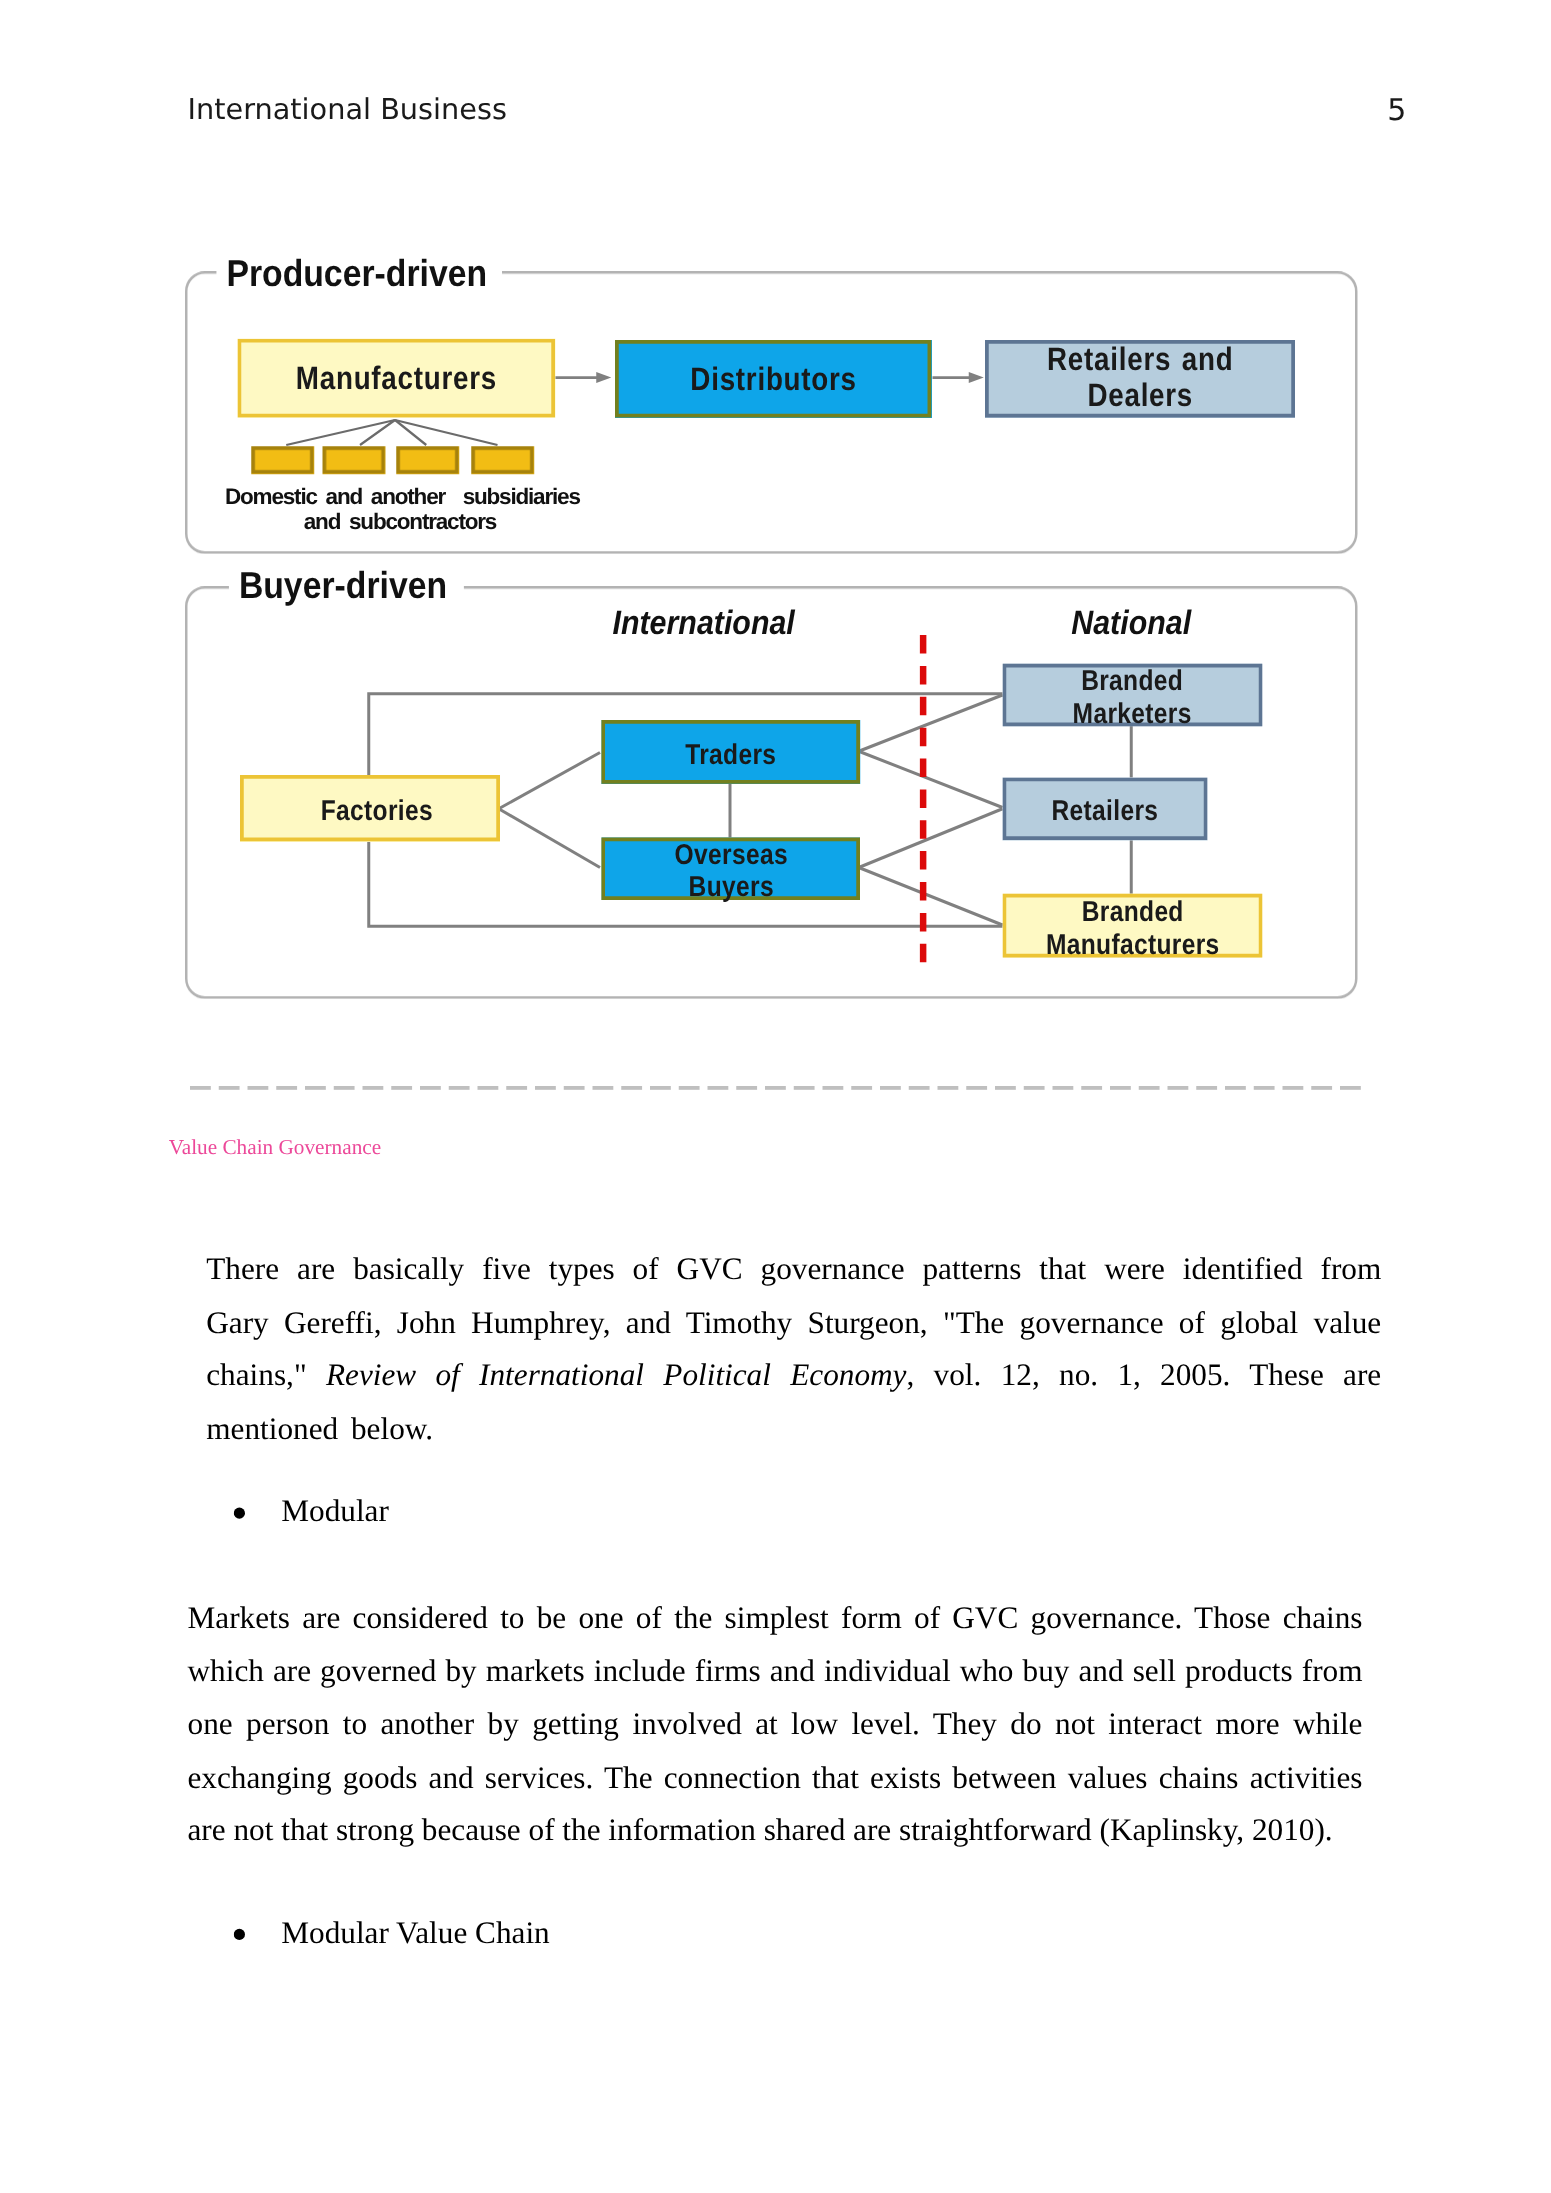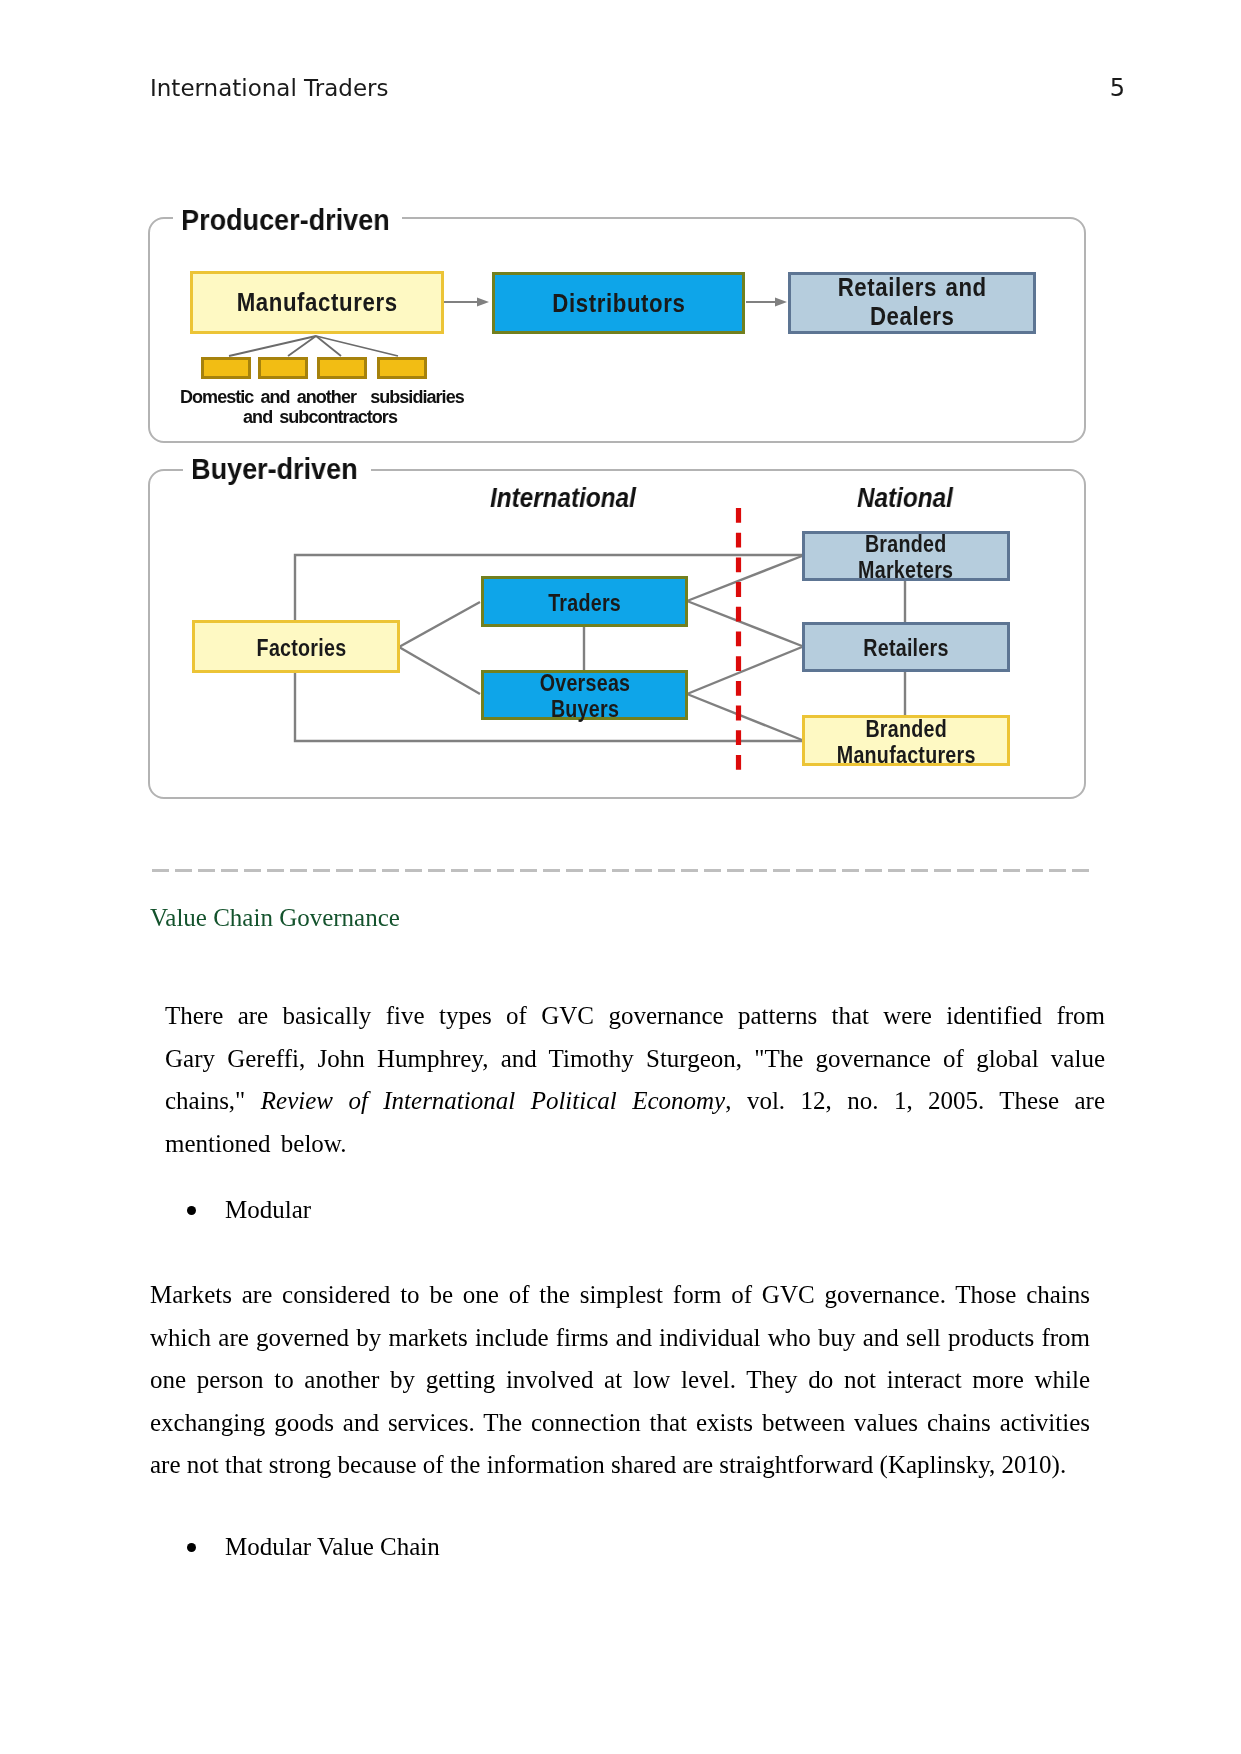--- a/index.html
+++ b/index.html
@@ -65,49 +65,49 @@
 
   
   #n-factories > .nl, #n-traders > .nl, #n-overseas-buyers > .nl,
   #n-branded-marketers > .nl, #n-retailers > .nl, #n-branded-manufacturers > .nl
                           { font-size:23px; line-height:26px; word-spacing:1px;
                             letter-spacing:0.3px; padding-top:2px; }
   #n-factories            { left:192px; top:620px; width:208px; height:53px;padding-left:10px; }
   #n-traders              { left:481px; top:576px; width:207px; height:51px; }
   #n-overseas-buyers      { left:481px; top:670px; width:207px; height:50px; }
   #n-branded-marketers    { left:802px; top:531px; width:208px; height:50px; }
-  #n-retailers            { left:802px; top:622px; width:208px; height:50px; }
+  #n-retailers            { left:802px; top:622px; width:164px; height:50px; }
   #n-branded-manufacturers{ left:802px; top:715px; width:208px; height:51px; }
 
   #divider-dashed { stroke:#dc0a0a; }
 
   
   #divider { position:absolute; left:152px; top:869px; width:938px; height:3px;
              background-image: linear-gradient(to right, #bfbfbf 0, #bfbfbf 17px, transparent 17px, transparent 23px);
              background-size:23px 3px; background-repeat:repeat-x; }
-  #section-heading { position:absolute; left:150px; top:903px;
-        font-family:"Liberation Serif", serif; font-size:25px; color:#14532d; line-height:30px; }
+  #section-heading { position:absolute; left:135px; top:903px;
+        font-family:"Liberation Serif", serif; font-size:17px; color:#ec4899; line-height:30px; }
   .para { position:absolute; left:150px; width:940px; font-family:"Liberation Serif", serif;
           font-size:25px; color:#000; line-height:42.5px; text-align:justify;
           text-align-last:left; }
   .bullet-row { position:absolute; left:150px; width:940px; font-family:"Liberation Serif", serif;
                 font-size:25px; color:#000; line-height:42.5px; }
   .bullet-dot { position:absolute; left:37px; top:17px; width:9px; height:9px;
                 border-radius:50%; background:#000; font-size:0; line-height:0; }
   .bullet-label { position:absolute; left:75px; }
   #para-intro   { top:980px; margin:15px; word-spacing:4px; }
   #bullet-markets { top:1189px; }
   #para-markets { top:1274px; margin:0; }
   #bullet-modular { top:1526px; }
 </style>
 </head>
 <body>
 
 <div id="page-header">
-  <div id="header-title">International Traders</div>
+  <div id="header-title">International Business</div>
   <div id="page-number">5</div>
 </div>
 
 <div id="figure">
 
   <div class="panel" id="panel-producer"></div>
   <div class="panel-legend" id="legend-producer">Producer-driven</div>
 
   <svg class="conn" id="conn-producer" viewBox="0 0 1241 820">
     <g stroke="#808080" stroke-width="2.2" fill="none">

